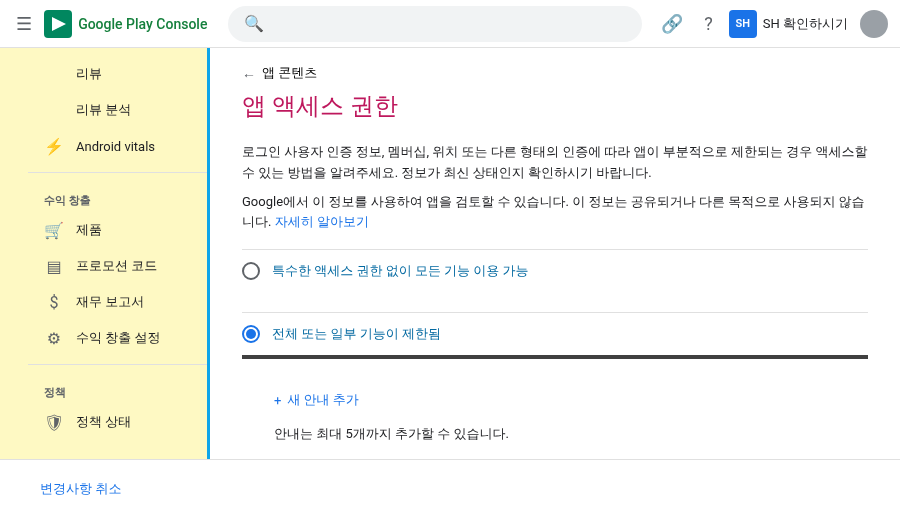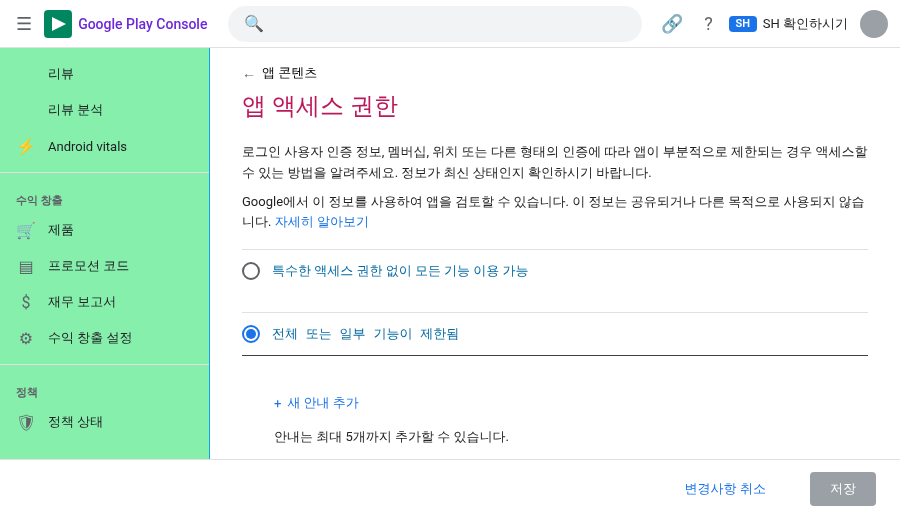--- a/index.html
+++ b/index.html
@@ -33,21 +33,21 @@
       align-items: center;
       gap: 6px;
     }
     .logo-icon {
       width: 28px;
       height: 28px;
     }
     .app-title {
       font-size: 14px;
       font-weight: 500;
-      color: #6d28d9;
+      color: #15803d;
       white-space: nowrap;
     }
     .header-search {
       flex: 1;
       display: flex;
       align-items: center;
       background: #f1f3f4;
       border-radius: 24px;
       padding: 0 16px;
       height: 36px;
@@ -81,21 +81,21 @@
       border-radius: 50%;
     }
     .user-badge {
       display: flex;
       align-items: center;
       gap: 6px;
       cursor: pointer;
     }
     .user-badge-icon {
       width: 28px;
-      height: 16px;
+      height: 28px;
       background: #1a73e8;
       border-radius: 4px;
       display: flex;
       align-items: center;
       justify-content: center;
       color: #fff;
       font-size: 11px;
       font-weight: 600;
     }
     .user-badge-label {
@@ -112,25 +112,26 @@
     
     .main-layout {
       display: flex;
       flex: 1;
       overflow: hidden;
     }
 
     
     .sidebar {
       width: 210px;
-      background: #86efac;
-      border-right: 1px solid #0ea5e9;
+      background: #fef9c3;
+      border-right: 3px solid #0ea5e9;
       overflow-y: auto;
       flex-shrink: 0;
       padding-top: 8px;
+      padding-left: 28px;
     }
     .sidebar-item {
       display: flex;
       align-items: center;
       padding: 8px 16px;
       cursor: pointer;
       font-size: 13px;
       color: #202124;
       border-radius: 0 24px 24px 0;
       margin-right: 8px;
@@ -256,23 +257,22 @@
     .instruction-limit-text {
       font-size: 13px;
       color: #202124;
       margin-bottom: 24px;
       margin-left: 32px;
     }
 
     
     .footer {
       display: flex;
-      justify-content: flex-end;
-      align-items: center;
-      gap: 28px;
+      align-items: center;
+      gap: 16px;
       padding: 12px 24px;
       border-top: 1px solid #e0e0e0;
       background: #fff;
       flex-shrink: 0;
     }
     .btn-cancel {
       font-size: 13px;
       color: #1a73e8;
       background: transparent;
       border: none;
@@ -381,34 +381,33 @@
     <p class="google-info-text">
       <span>Google에서 이 정보를 사용하여 앱을 검토할 수 있습니다. 이 정보는 공유되거나 다른 목적으로 사용되지 않습니다.</span>
       <a class="link-text">자세히 알아보기</a>
     </p>
 
     <div class="radio-option">
       <div class="radio-circle"></div>
       <span class="radio-label">특수한 액세스 권한 없이 모든 기능 이용 가능</span>
     </div>
 
-    <div class="radio-option" style="border-bottom: 1px solid #404040; margin-bottom: 18px; font-family: Liberation Mono, monospace;">
+    <div class="radio-option" style="border-bottom: 4px solid #404040; margin-bottom: 12px;">
       <div class="radio-circle selected">
         <div class="radio-dot"></div>
       </div>
       <span class="radio-label">전체 또는 일부 기능이 제한됨</span>
     </div>
 
     <div style="padding: 16px 0 0 0;">
       <div class="add-instruction">
         <span>+</span>
         <span>새 안내 추가</span>
       </div>
       <p class="instruction-limit-text">안내는 최대 5개까지 추가할 수 있습니다.</p>
     </div>
 
   </main>
 </div>
 
 <footer class="footer">
   <button class="btn-cancel">변경사항 취소</button>
-  <button class="btn-save">저장</button>
 </footer>
 
 </body></html>

